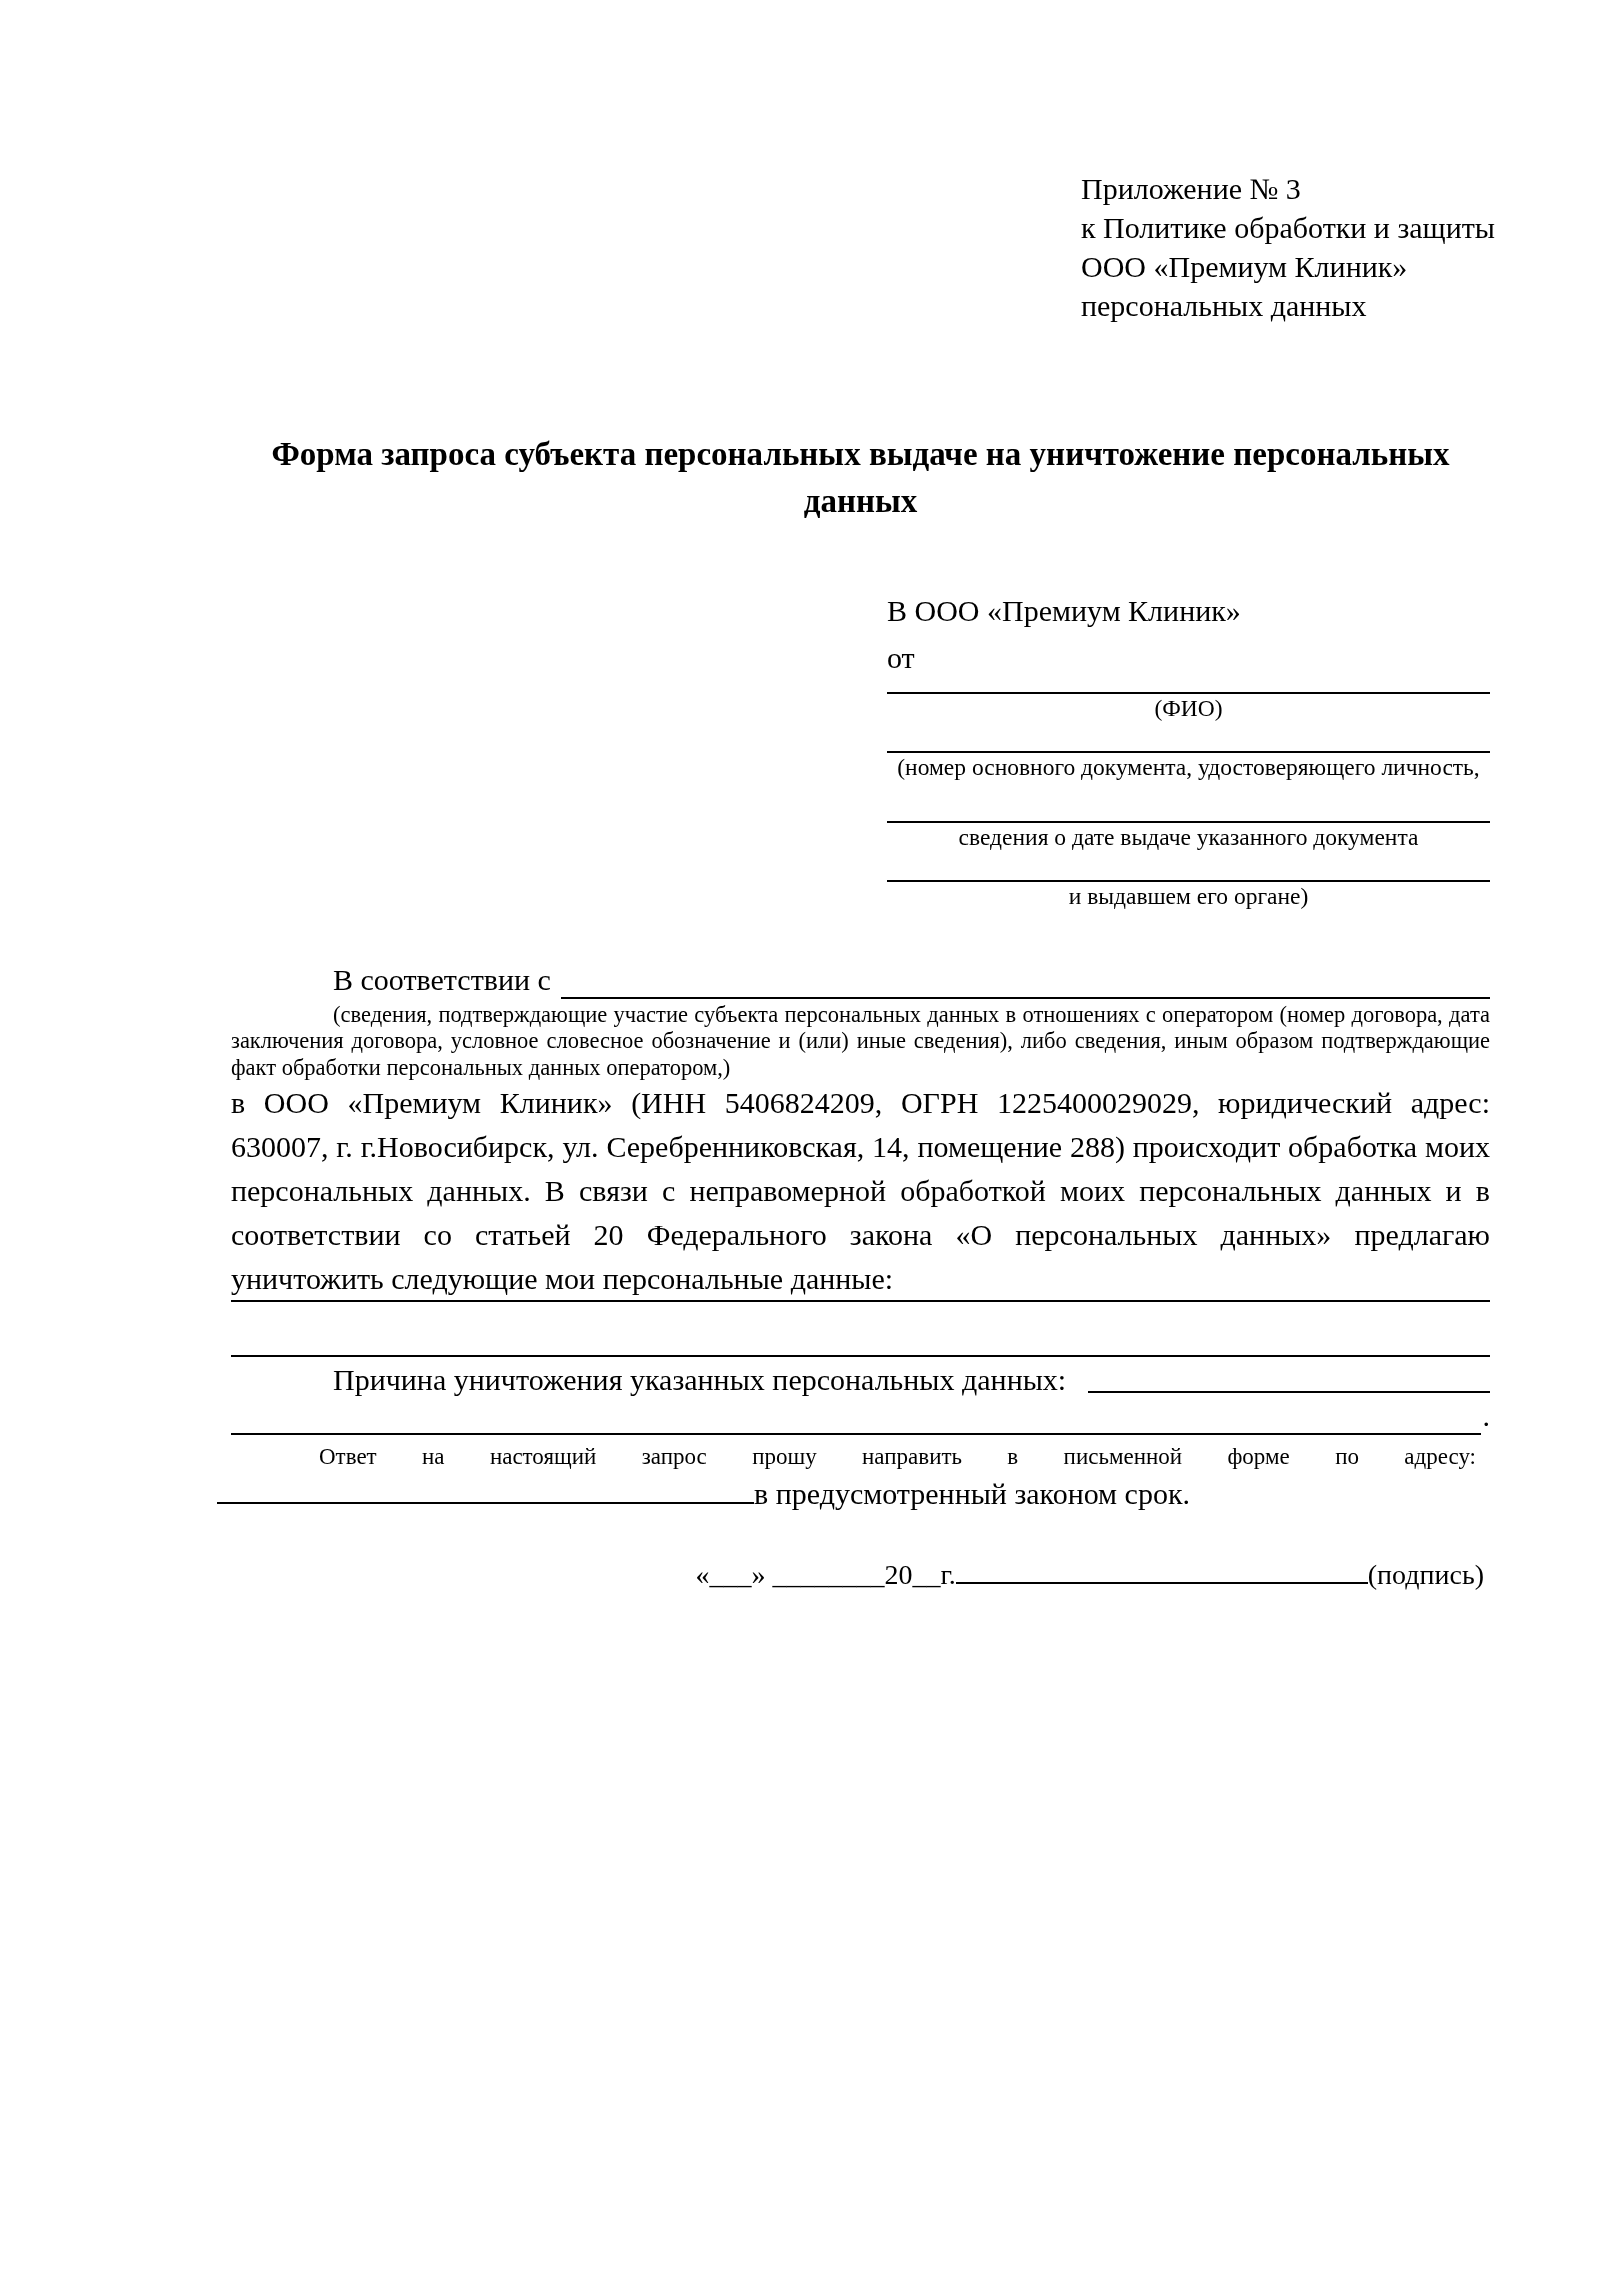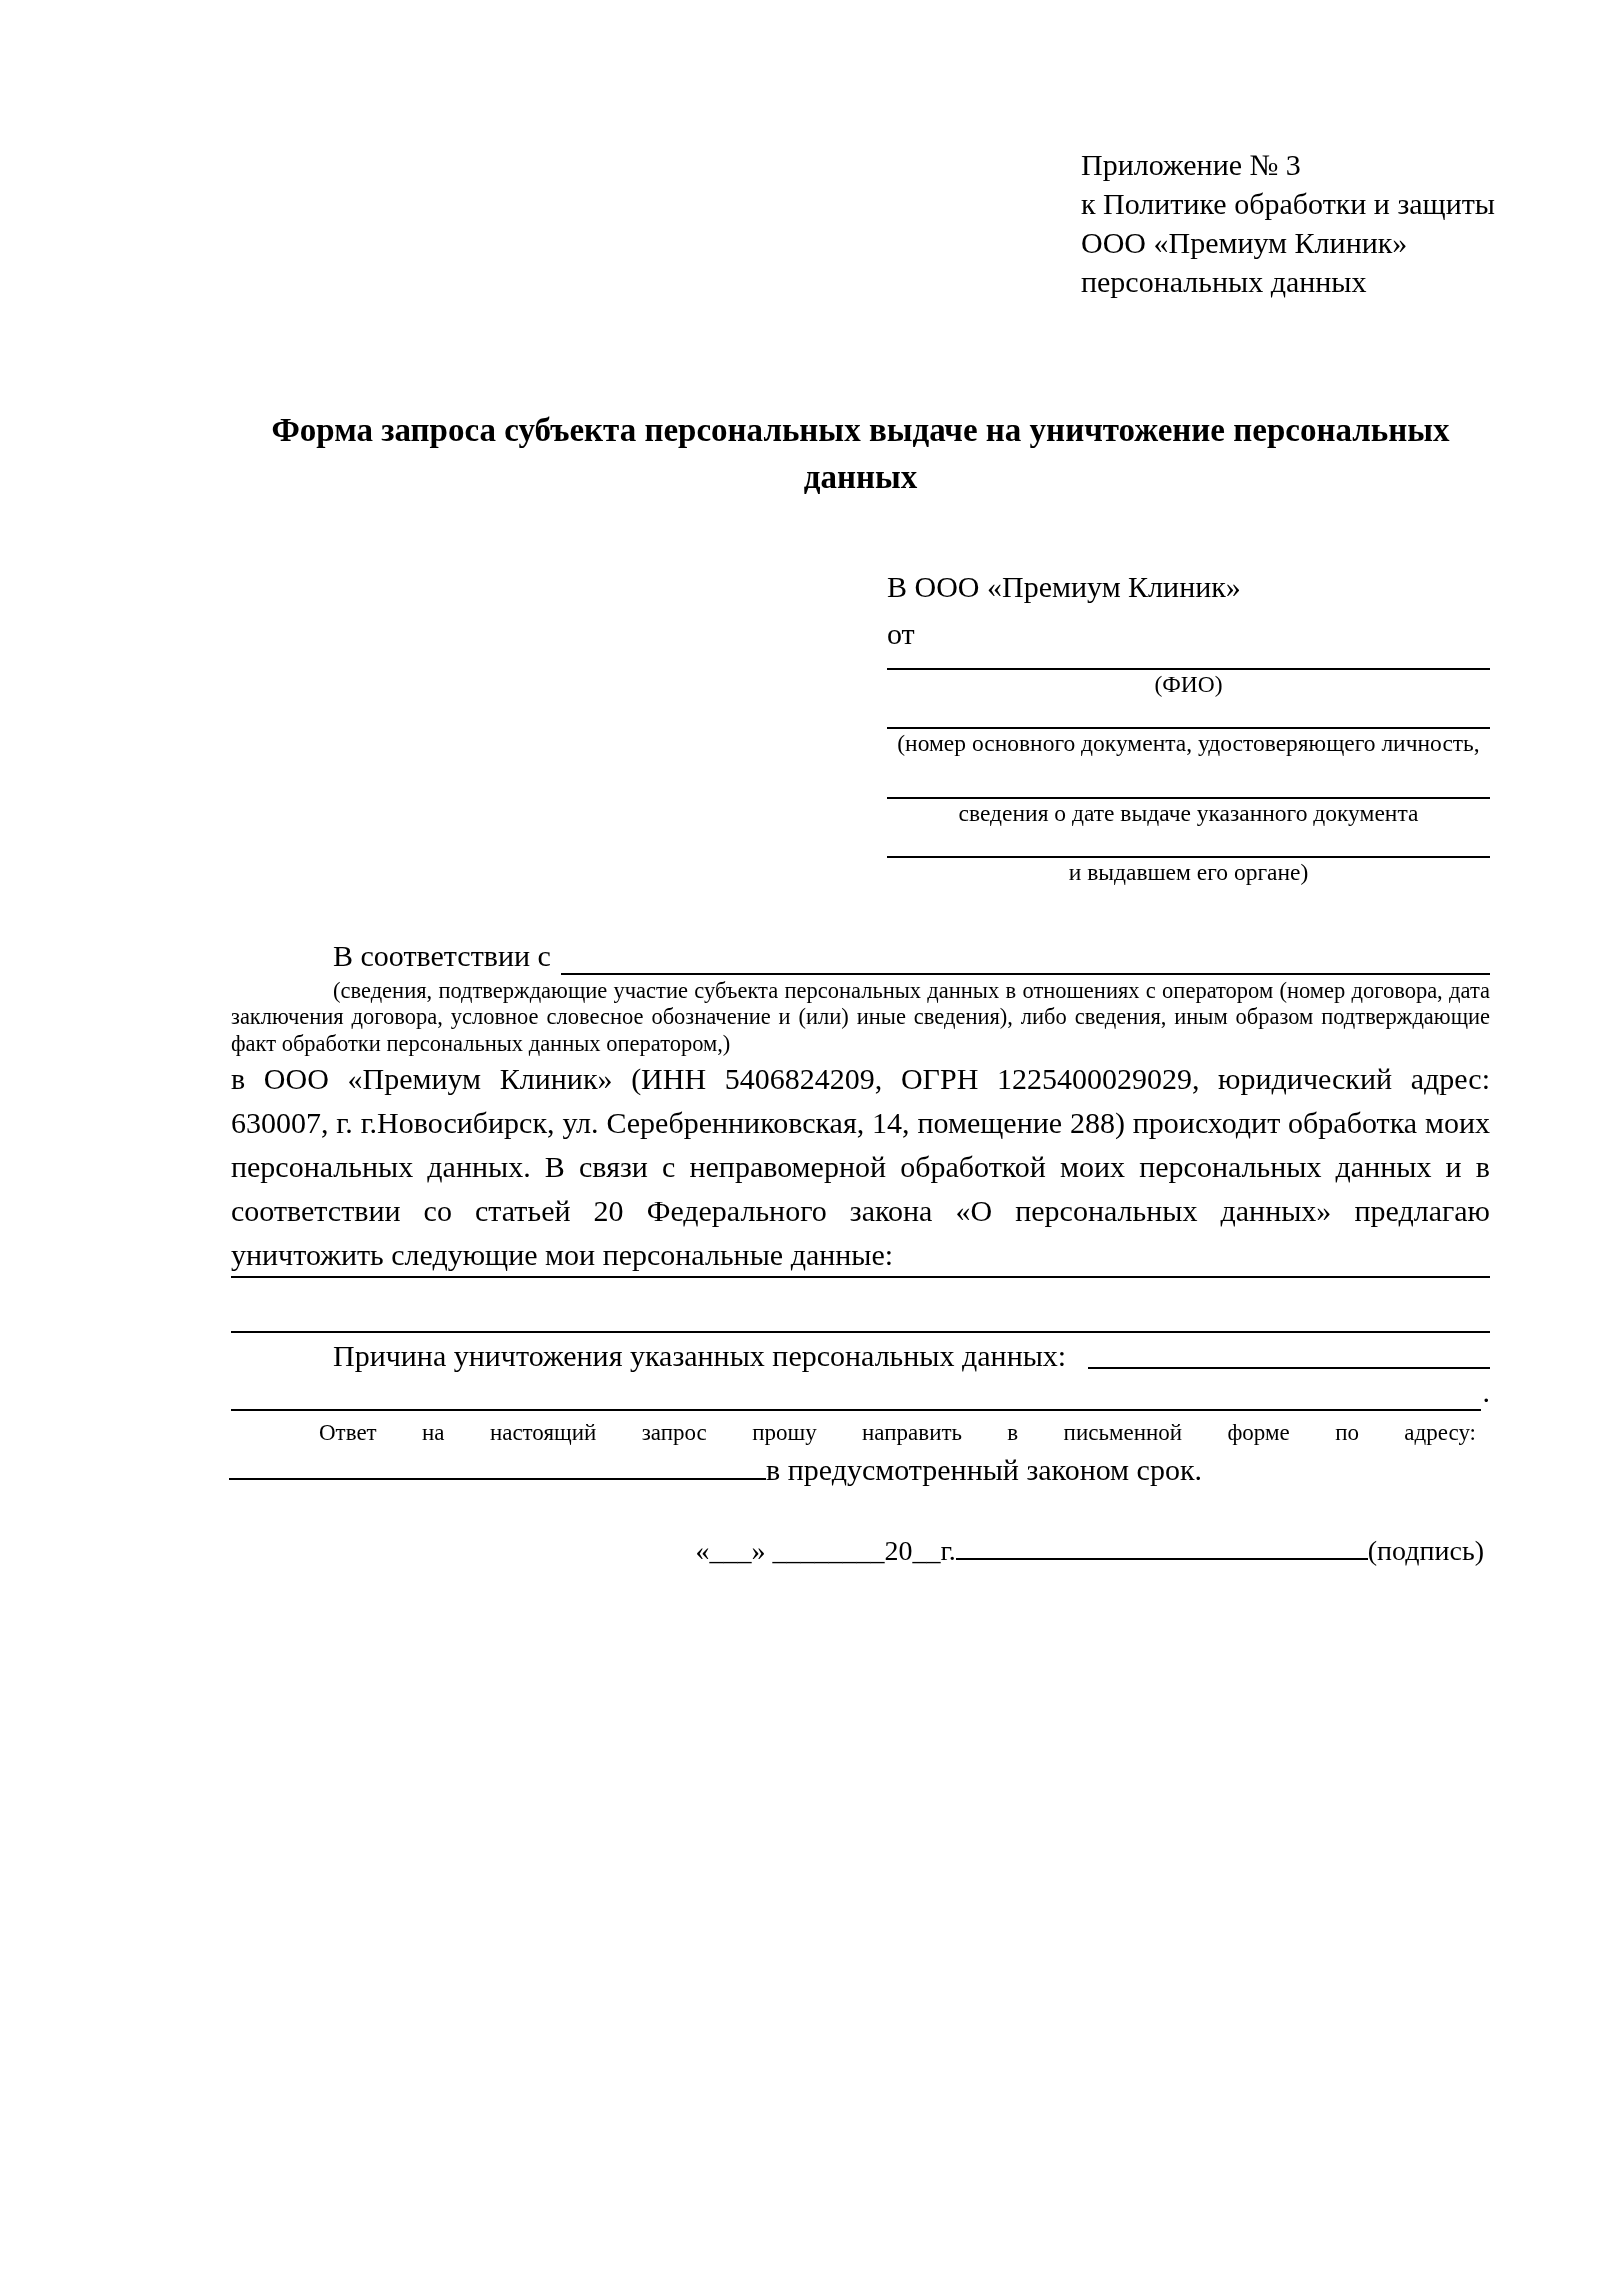--- a/index.html
+++ b/index.html
@@ -3,20 +3,21 @@
 <meta charset="utf-8">
 <style>
   html,body { margin:0; padding:0; background:#ffffff; }
   .page {
     position:relative;
     width:1621px; height:2122px;
     background:#ffffff;
     color:#000;
     font-family:"Liberation Serif","DejaVu Serif",serif;
     overflow:hidden;
+    margin-top:24px;
   }
 
   
   .annex { position:absolute; left:1081px; top:145px; font-size:30px; line-height:39px; }
 
   
   .title {
     position:absolute; left:231px; top:407px; width:1259px; margin:0;
     text-align:center; font-size:33px; line-height:47px; font-weight:bold;
   }
@@ -56,21 +57,21 @@
   .reason-rule-row { position:absolute; left:231px; top:1372px; width:1259px; display:flex; align-items:flex-end; font-size:30px; line-height:39px; }
   .reason-rule { flex:1; border-bottom:2.9px solid #000; height:32px; }
   .reason-period { padding-left:2px; }
 
   
   .response-lead {
     position:absolute; left:217px; top:1413px; width:1259px;
     font-size:23px; line-height:39px; text-indent:102px;
     text-align:justify; text-align-last:justify;
   }
-  .response-line2 { position:absolute; left:229px; top:1449px; width:1259px; font-size:30px; line-height:39px; }
+  .response-line2 { position:absolute; left:217px; top:1449px; width:1259px; font-size:30px; line-height:39px; }
   .addr-line { display:inline-block; width:537px; height:29px; border-bottom:2.9px solid #000; }
 
   
   .footer {
     position:absolute; left:220px; top:1529px; width:1264px;
     display:flex; justify-content:flex-end; align-items:flex-end;
     font-size:28px; line-height:39px;
   }
   .sig-line { display:inline-block; width:412px; height:29px; border-bottom:2.9px solid #000; }
 </style>

